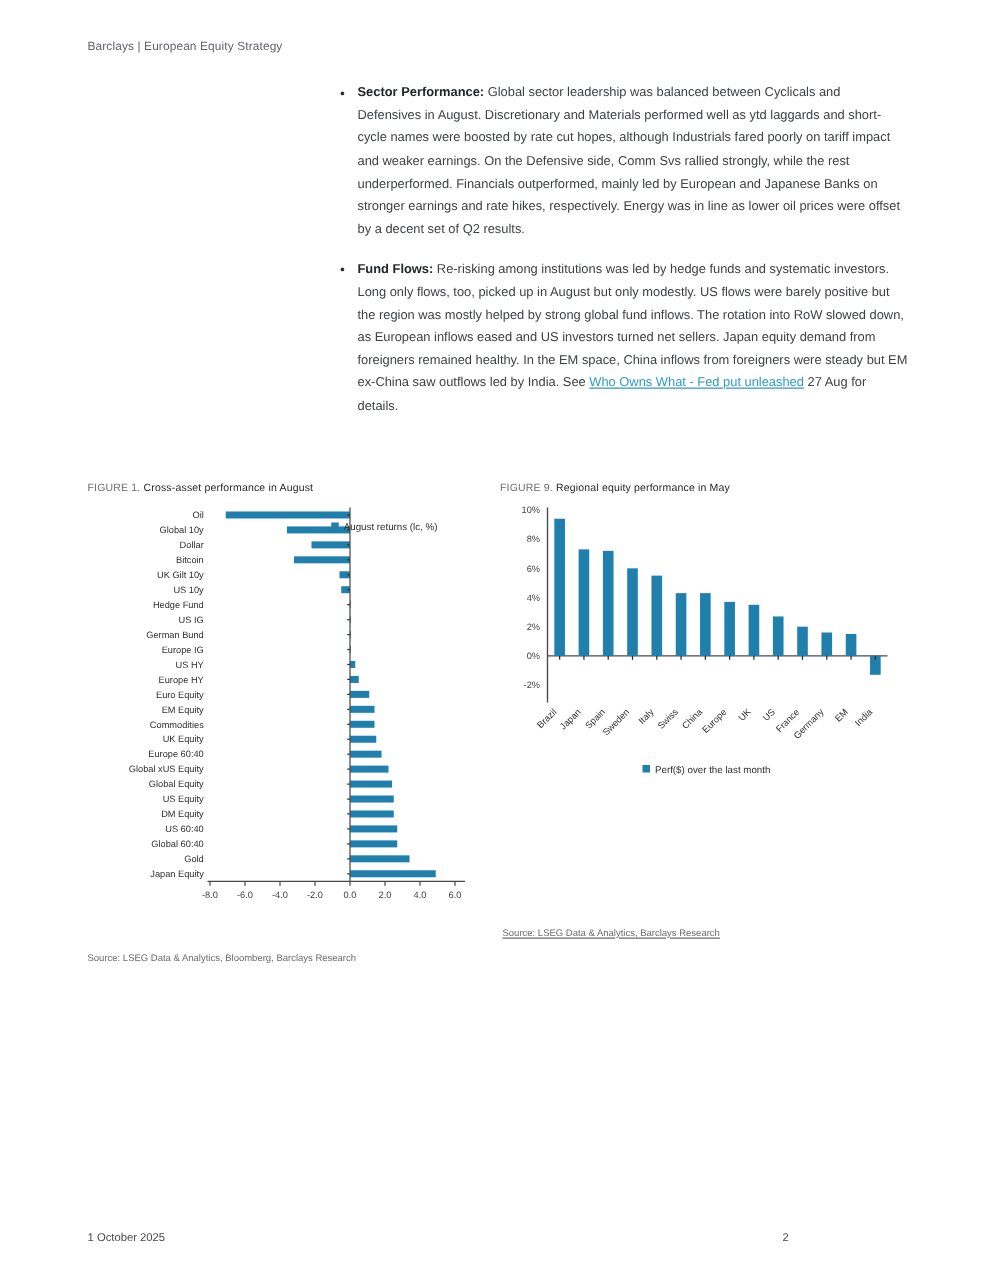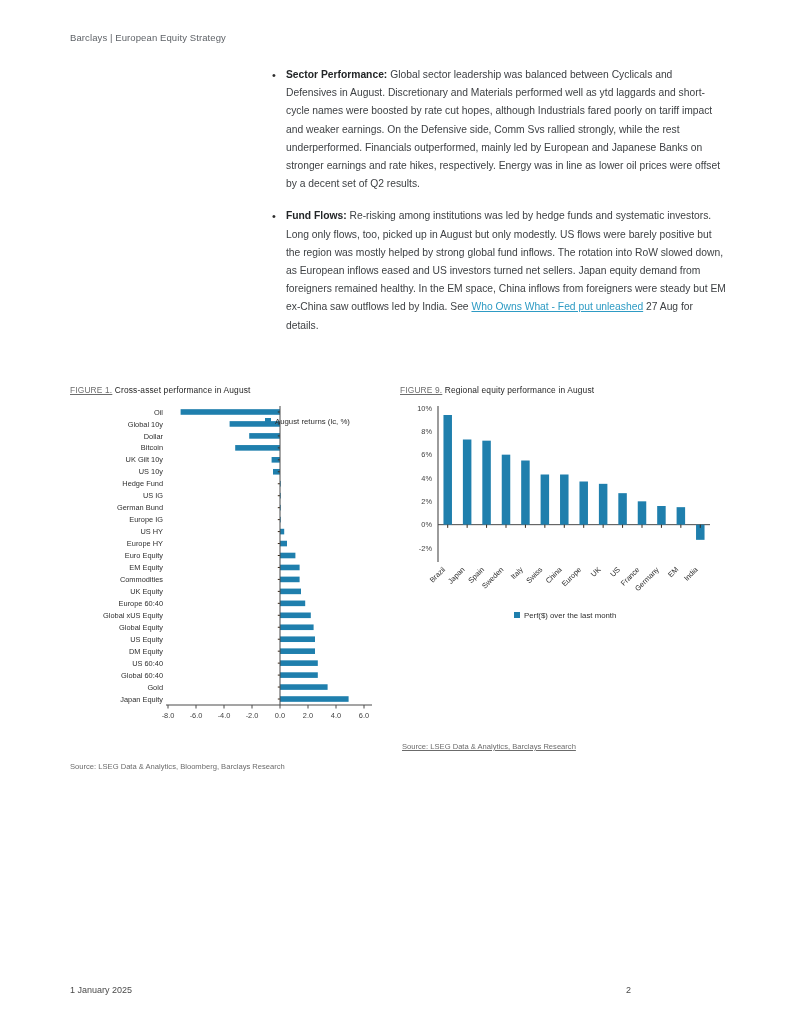--- a/index.html
+++ b/index.html
@@ -33,21 +33,21 @@
     color:#2b2b2b; text-align:left; padding-left:1px;
   }
   .bullet-body { flex:1 1 auto; font-size:10.3px; line-height:18.2px; color:#3e4144; }
   .b { font-weight:bold; color:#232628; }
   .lnk { color:#2e9bc4;text-decoration:underline; }
 
   
   .fig-cap {
     position:absolute; font-size:8.4px; color:#5a5a5a; letter-spacing:.15px;
   }
-  .fig-cap .fignum { color:#6d6d6d;text-decoration:underline; }
+  .fig-cap .fignum { color:#6d6d6d; }
   .fig-cap .figtitle { font-weight:normal; color:#1f1f1f; }
 
   .src {
     position:absolute; font-size:7.6px; color:#6b6b6b;
   }
 
   .fig-wrap { position:absolute; }
   svg { display:block; }
   .tick-lbl { font-family:"Liberation Sans", sans-serif; font-size:7.4px; fill:#3f3f3f; }
   .cat-lbl  { font-family:"Liberation Sans", sans-serif; font-size:7.4px; fill:#2e2e2e; }
@@ -183,21 +183,21 @@
           <rect x="211" y="18" width="6" height="6" fill="#1f7fad"></rect>
           <text x="221" y="24" class="leg-lbl">August returns (lc, %)</text>
         </g>
       </svg>
   </div>
 
   <div class="src" style="left:70px; top:762px;">Source: LSEG Data &amp; Analytics, Bloomberg, Barclays Research</div>
 
   <div class="fig-cap" style="left:400px; top:385px;">
     <span class="fignum">FIGURE 9.</span>
-    <span class="figtitle">Regional equity performance in August</span>
+    <span class="figtitle">Regional equity performance in May</span>
   </div>
 
   <div class="fig-wrap" style="left:398px; top:400px;">
     <svg id="chart2" width="330" height="250" viewBox="0 0 330 250">
         <text x="34" y="10.6" text-anchor="end" class="tick-lbl">10%</text>
         <text x="34" y="33.93333333333333" text-anchor="end" class="tick-lbl">8%</text>
         <text x="34" y="57.26666666666667" text-anchor="end" class="tick-lbl">6%</text>
         <text x="34" y="80.6" text-anchor="end" class="tick-lbl">4%</text>
         <text x="34" y="103.93333333333334" text-anchor="end" class="tick-lbl">2%</text>
         <text x="34" y="127.26666666666667" text-anchor="end" class="tick-lbl">0%</text>
@@ -248,16 +248,16 @@
         <text x="300.2857142857143" y="170" class="cat-lbl" transform="rotate(-45 300.2857142857143 170)" text-anchor="end">India</text>
         <g>
           <rect x="116" y="212" width="6" height="6" fill="#1f7fad"></rect>
           <text x="126" y="218" class="leg-lbl">Perf($) over the last month</text>
         </g>
       </svg>
   </div>
 
   <div class="src" style="left:402px; top:742px;text-decoration:underline;">Source: LSEG Data &amp; Analytics, Barclays Research</div>
 
-  <div class="foot-left">1 January 2025</div>
+  <div class="foot-left">1 October 2025</div>
   <div class="foot-right">2</div>
 
 </div>
 
 </body></html>

